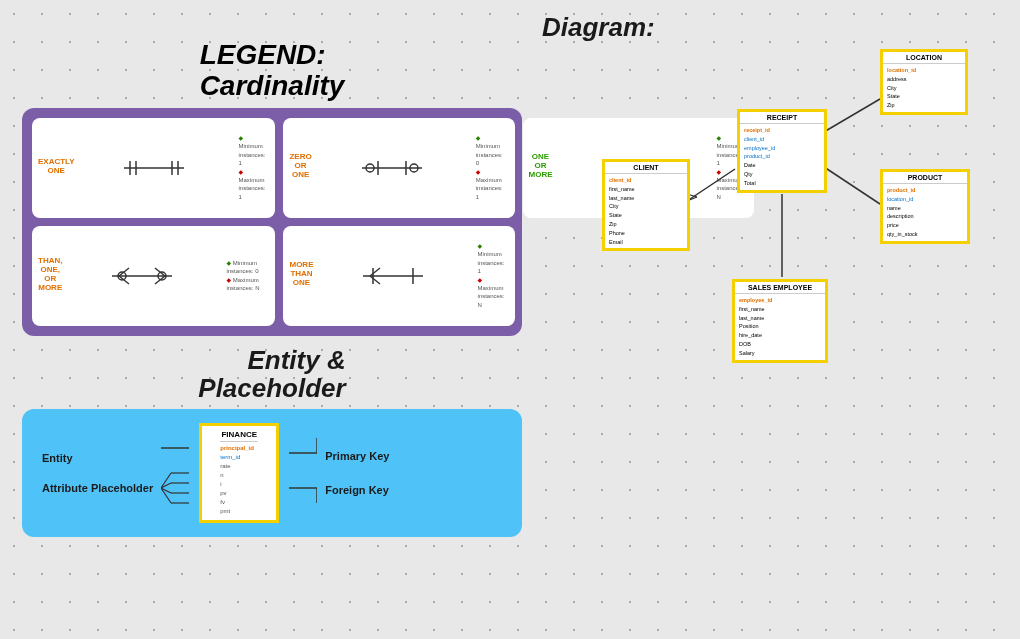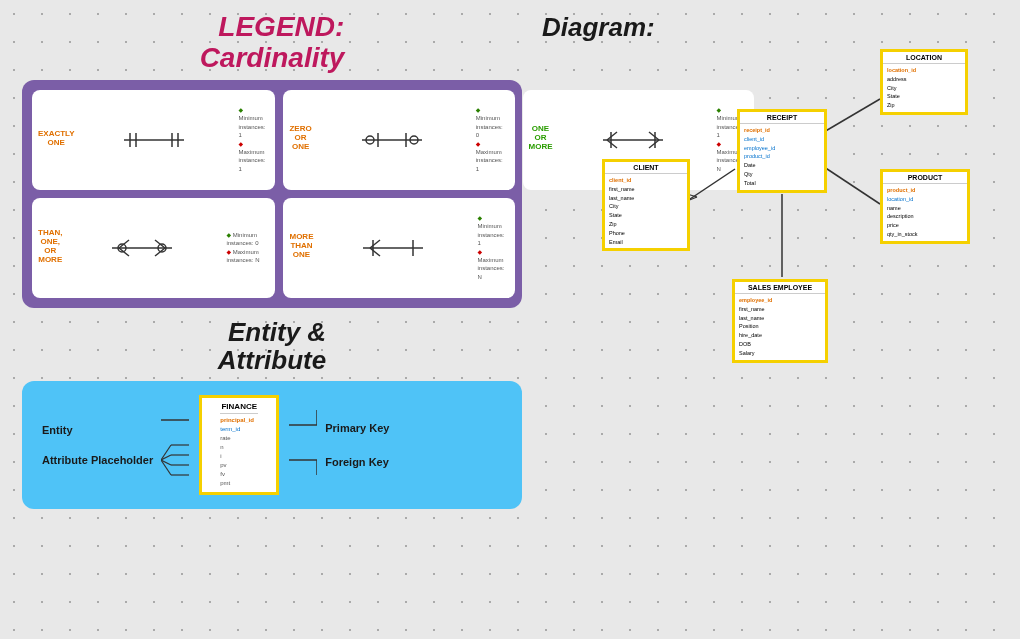--- a/index.html
+++ b/index.html
@@ -35,25 +35,26 @@
     .legend-section {
       display: flex;
       flex-direction: column;
       align-items: center;
     }
 
     .legend-title {
       font-size: 28px;
       font-weight: 900;
       font-style: italic;
-      color: #be185d;
-      text-align: right;
+      color: #000000;
+      text-align: left;
       line-height: 1.1;
       margin-bottom: 6px;
       font-family: 'Arial Black', Arial, sans-serif;
+      margin-top: 28px;
     }
 
     .legend-box {
       background: #7b5ea7;
       border-radius: 12px;
       padding: 10px;
       width: 500px;
       display: grid;
       grid-template-columns: 1fr 1fr 1fr;
       grid-template-rows: 1fr 1fr;
@@ -356,21 +357,21 @@
             <div><span class="red">◆</span> Maximum instances: N</div>
           </div>
         </div>
 
       </div>
     </div>
 
     <div class="entity-section">
       <div class="entity-title">
         <span>Entity &amp;</span><br>
-        <span>Attribute</span>
+        <span>Placeholder</span>
       </div>
       <div class="entity-box">
         <div class="entity-diagram">
 
           <div class="entity-labels-left">
             <div class="entity-label">Entity</div>
             <div class="entity-label">
               <span>Attribute Placeholder</span>
             </div>
           </div>

